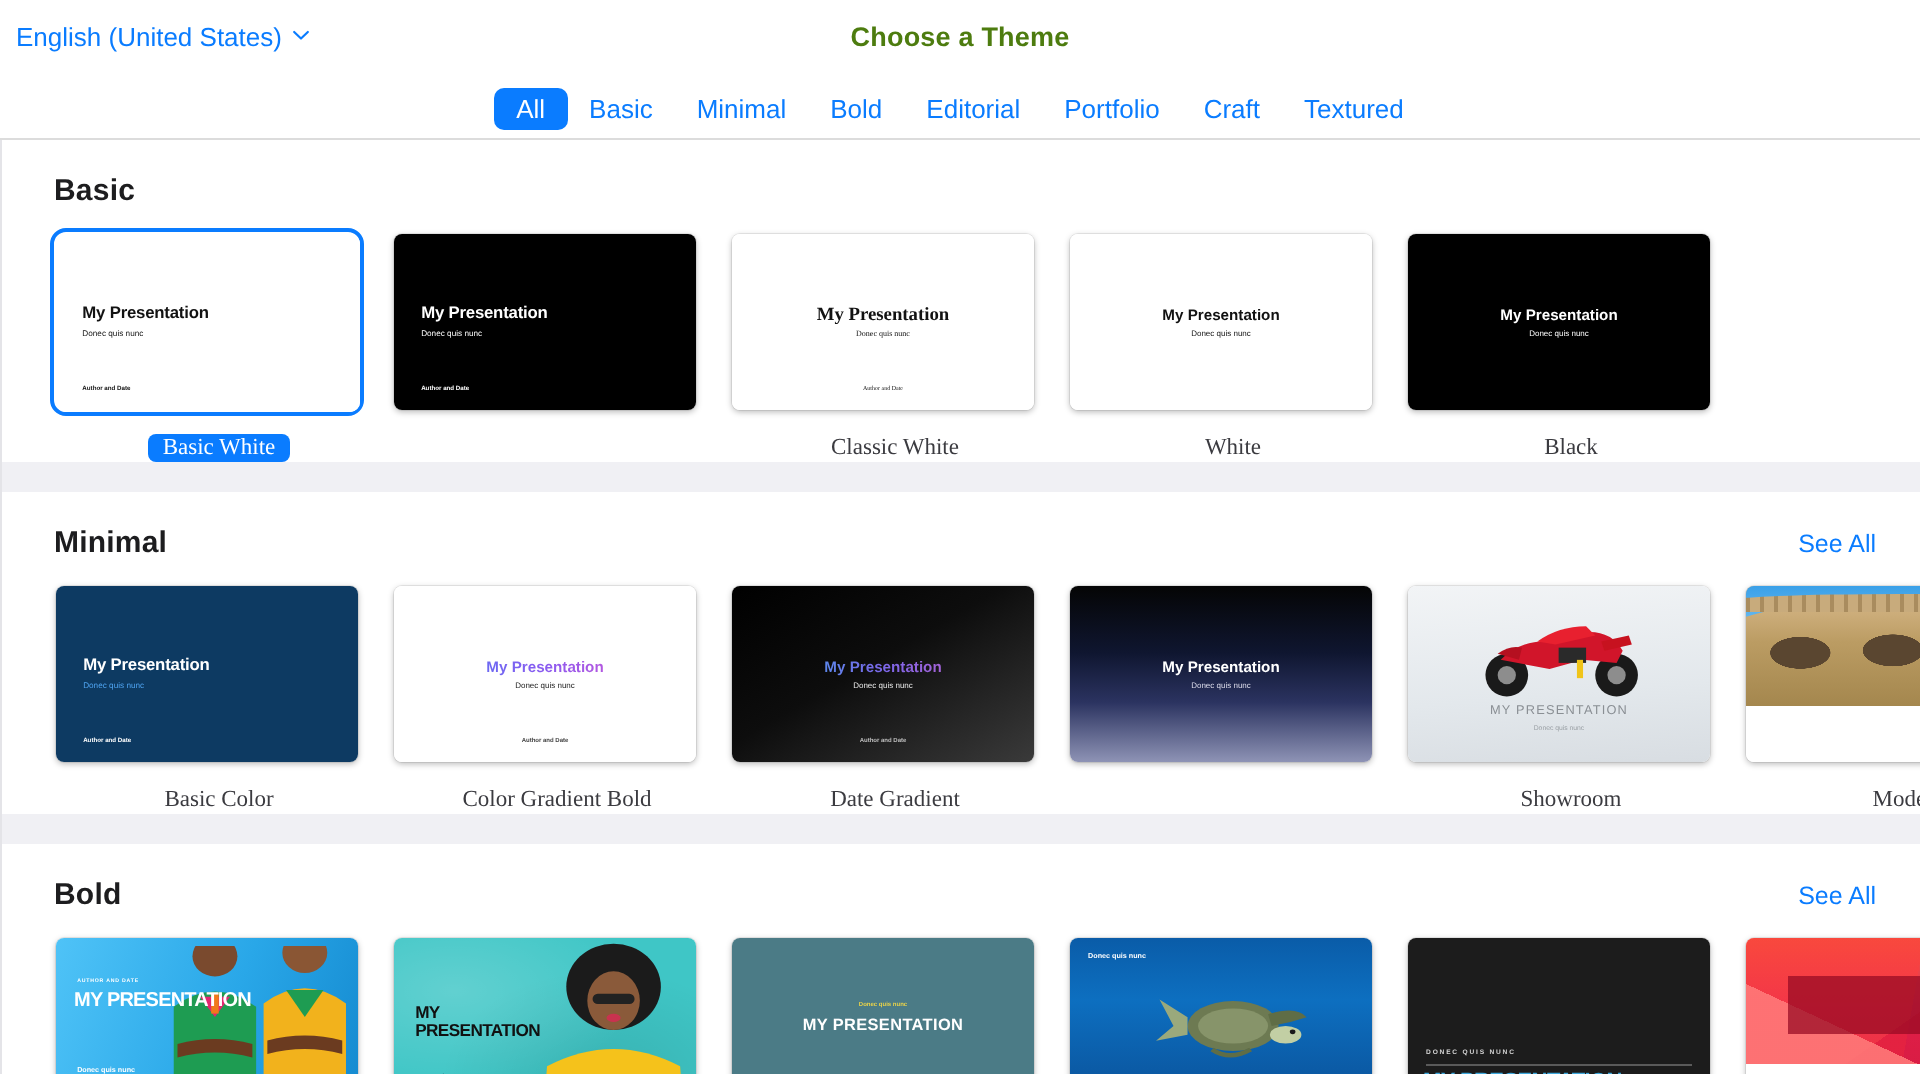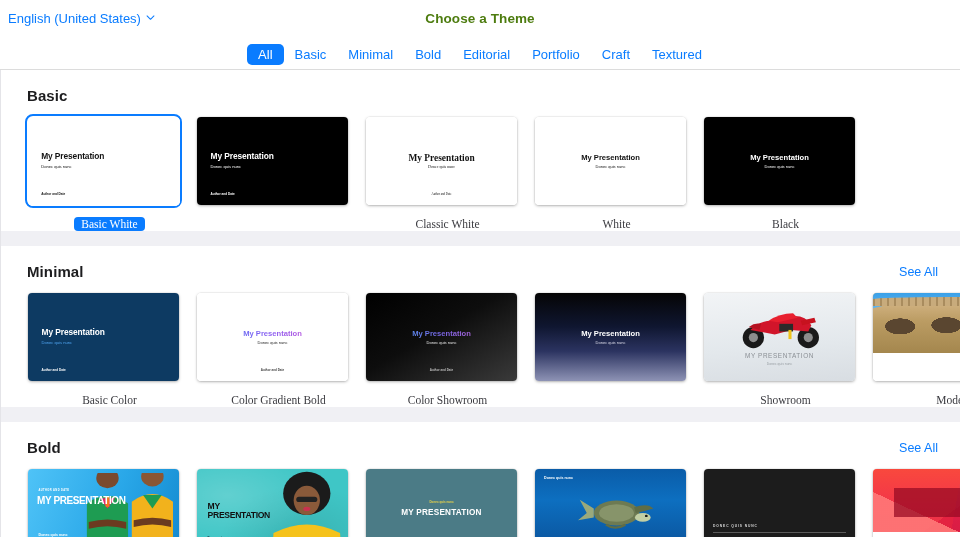--- a/index.html
+++ b/index.html
@@ -467,21 +467,21 @@
           <div class="theme">
             <div class="thumb-wrap">
               <div class="thumb">
                 <div class="slide lay-center grad-dark">
                   <div class="s-title">My Presentation</div>
                   <div class="s-sub">Donec quis nunc</div>
                   <div class="s-foot">Author and Date</div>
                 </div>
               </div>
             </div>
-            <div class="caption"><span class="pill">Color Showroom</span></div>
+            <div class="caption"><span class="pill">Date Gradient</span></div>
           </div>
           <div class="theme">
             <div class="thumb-wrap">
               <div class="thumb">
                 <div class="slide lay-center grad-blue">
                   <div class="s-title">My Presentation</div>
                   <div class="s-sub">Donec quis nunc</div>
                 </div>
               </div>
             </div>

